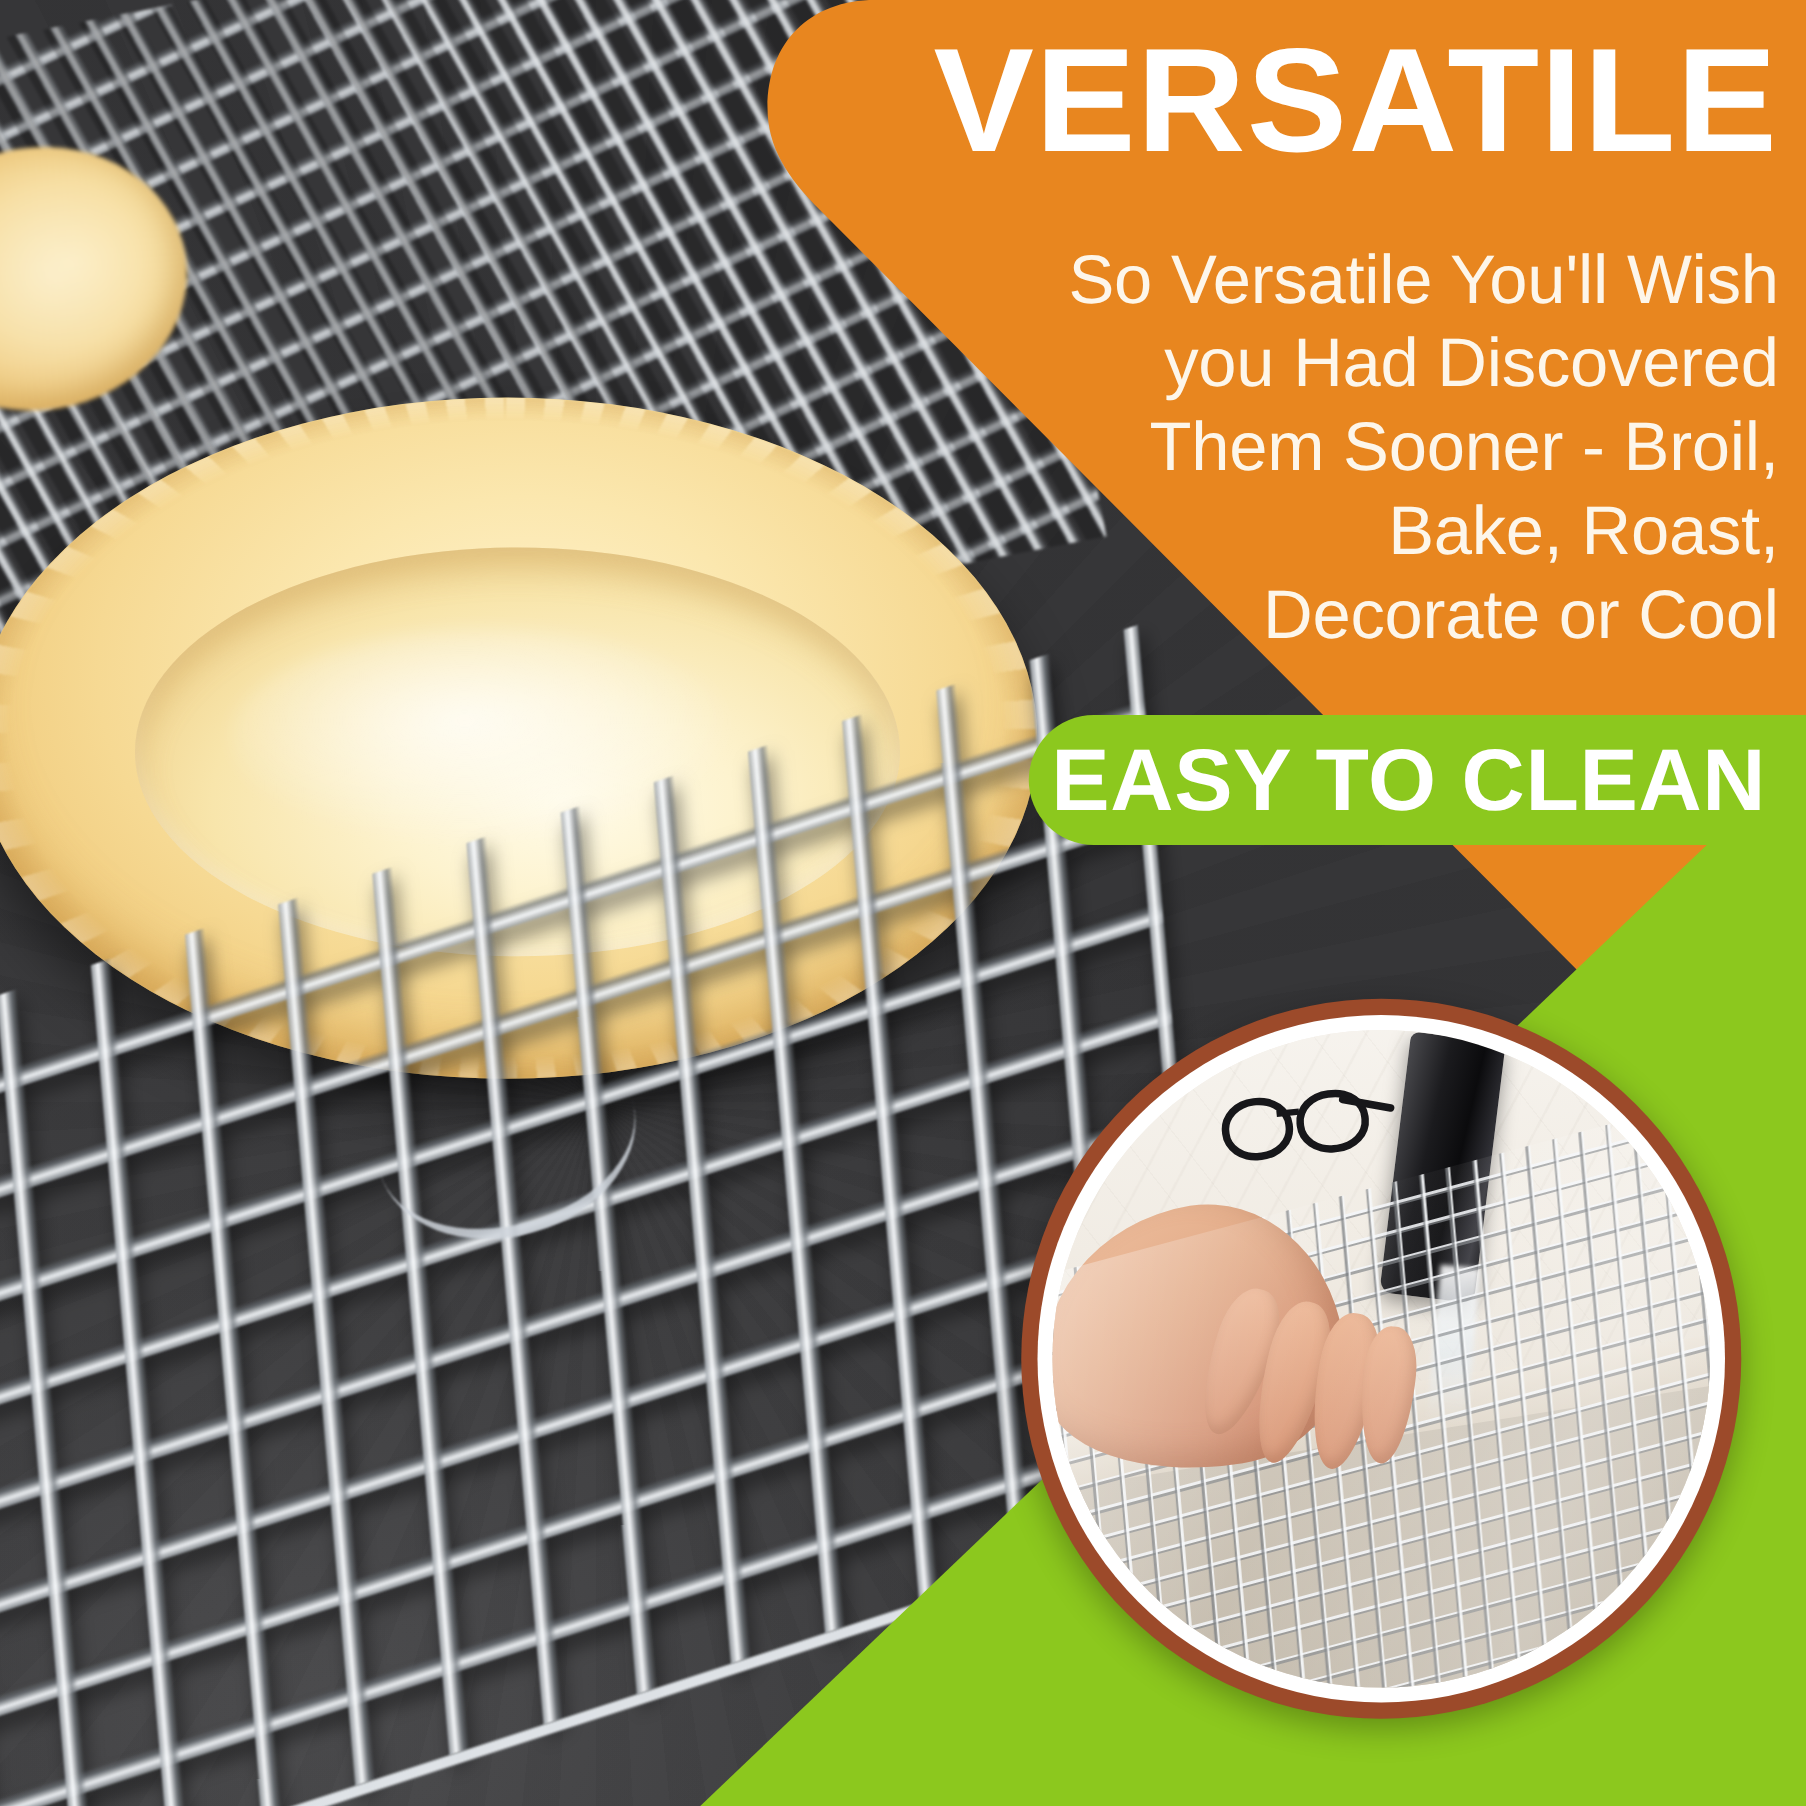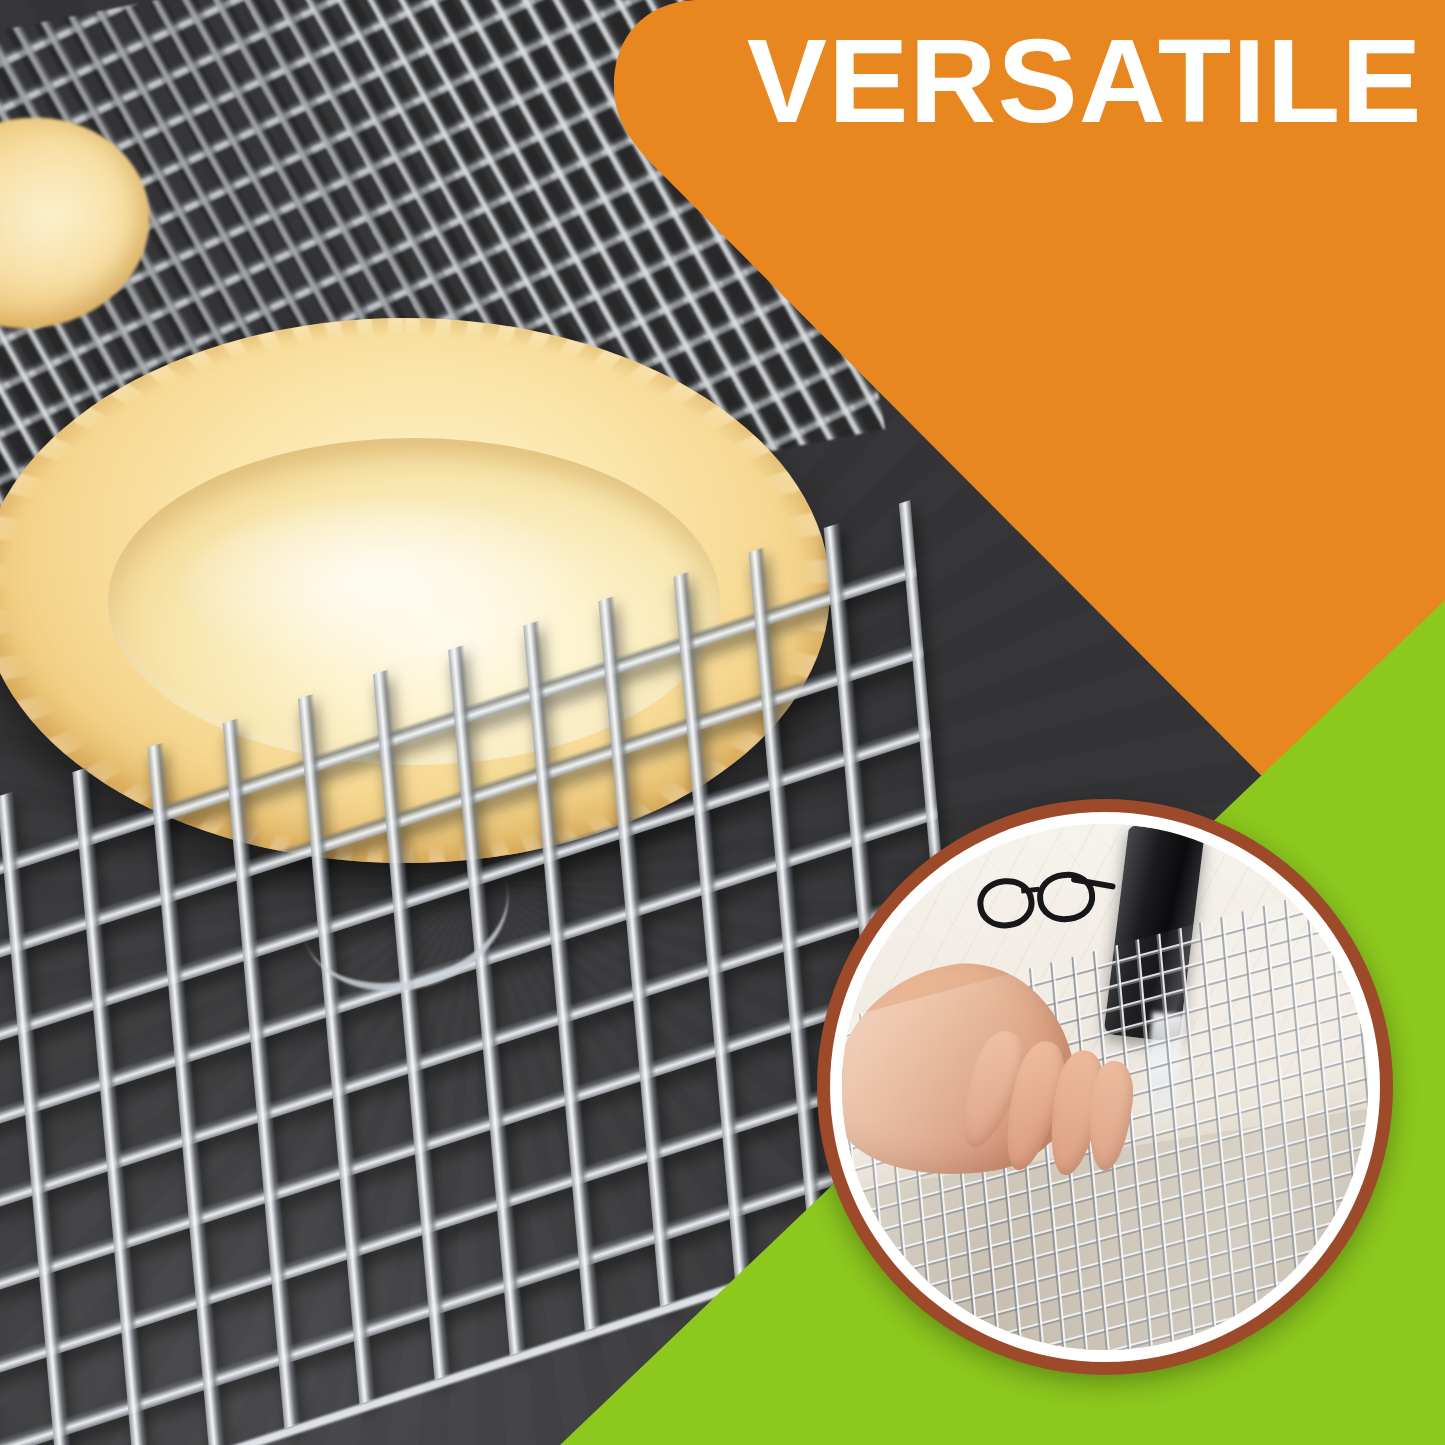--- a/index.html
+++ b/index.html
@@ -351,21 +351,31 @@
              L 1445 960
              Z" fill="#e8861f"></path>
   </svg>
 
   <svg class="green-field" viewBox="0 0 1445 1445">
     <path d="M 1445 600 L 1445 1445 L 560 1445 Z" fill="#8cc81e"></path>
   </svg>
 
   <div class="headline">VERSATILE</div>
 
-
+  <div class="subcopy">
+    <div>So Versatile You'll Wish</div>
+    <div>you Had Discovered</div>
+    <div>Them Sooner - Broil,</div>
+    <div>Bake, Roast,</div>
+    <div>Decorate or Cool</div>
+  </div>
+
+  <div class="badge">
+    <span class="badge-label">EASY TO CLEAN</span>
+  </div>
 
   <div class="inset">
     <div class="inset-white">
       <div class="inset-photo">
         <div class="ins-counter"></div>
         <div class="ins-counter-edge"></div>
         <div class="ins-floor"></div>
 
         <div class="ins-glasses">
           <i></i>

